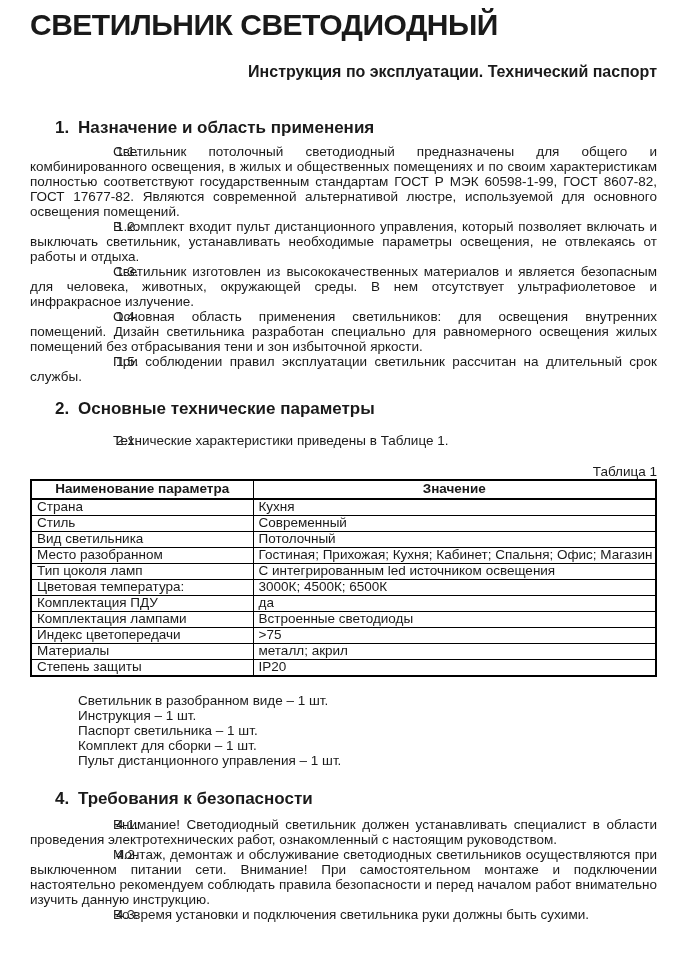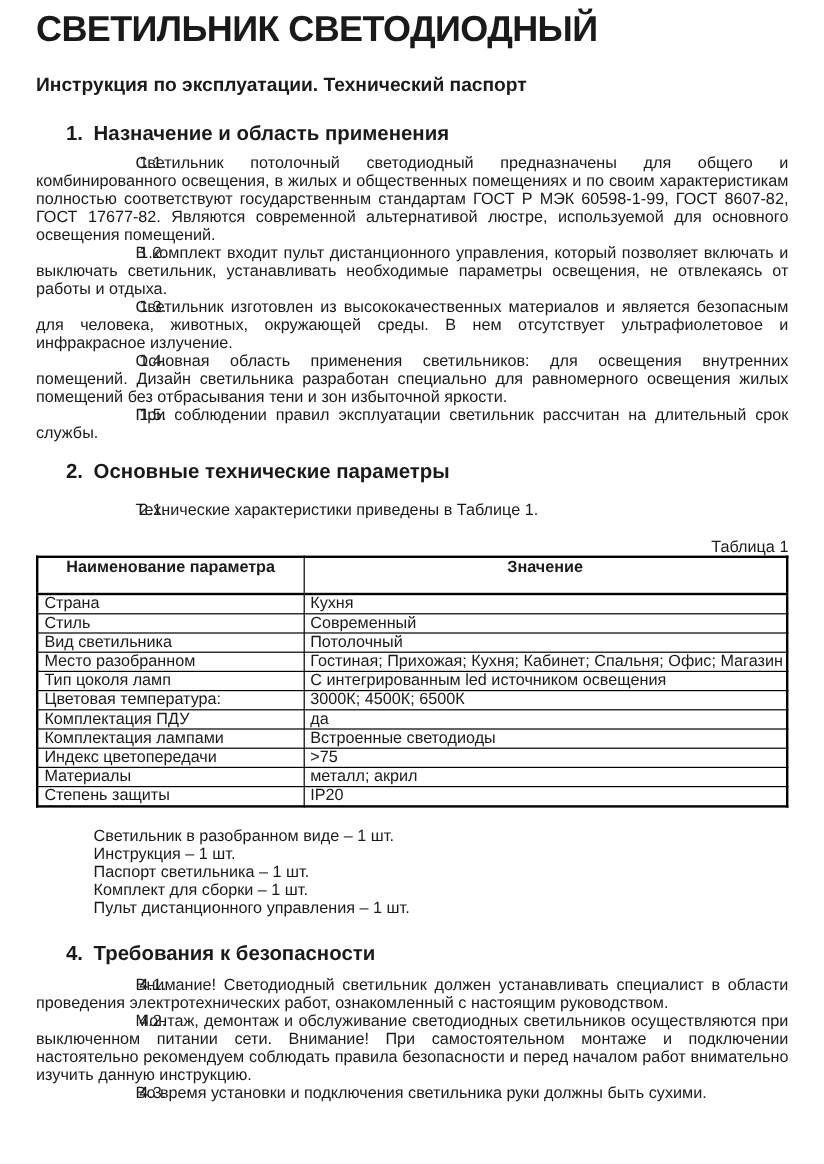--- a/index.html
+++ b/index.html
@@ -22,32 +22,33 @@
     line-height: 34px;
     font-weight: bold;
     letter-spacing: -0.5px;
     margin: 0;
   }
   .doc-subtitle {
     font-size: 16px;
     line-height: 18px;
     font-weight: bold;
     margin-top: 21px;
+    text-align: right;
   }
   .sec-heading {
     font-size: 17px;
     line-height: 20px;
     font-weight: bold;
     margin-left: 25px;
   }
   .sec-heading .hnum {
     display: inline-block;
     width: 23px;
   }
-  .sec1-heading { margin-top: 21px; }
+  .sec1-heading { margin-top: 37px; }
   .sec2-heading { margin-top: 15px; }
   .sec3-heading { margin-top: 34px; }
   .sec4-heading { margin-top: 21px; }
   .paras { margin-top: 6px; }
   .para {
     margin: 0;
     font-size: 13.5px;
     line-height: 15px;
     text-align: justify;
     text-indent: 43px;
@@ -78,21 +79,21 @@
     padding: 0px 5px 1px 5px;
     vertical-align: middle;
     overflow: hidden;
     white-space: nowrap;
   }
   table.spec-table th {
     font-weight: bold;
     text-align: center;
     border-bottom: 2px solid #000;
     padding-top: 1px;
-    padding-bottom: 14px;
+    padding-bottom: 2px;
   }
   table.spec-table col.c1 { width: 222px; }
   .kit-list {
     margin: 16px 0 0 48px;
   }
   .kit-item {
     font-size: 13.5px;
     line-height: 15px;
   }
   .sec4-paras { margin-top: 8px; }

